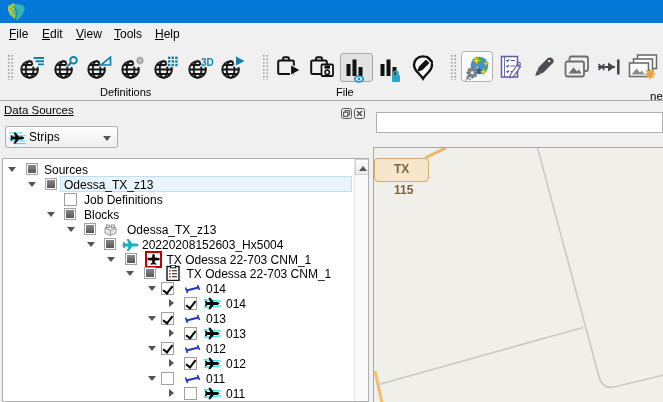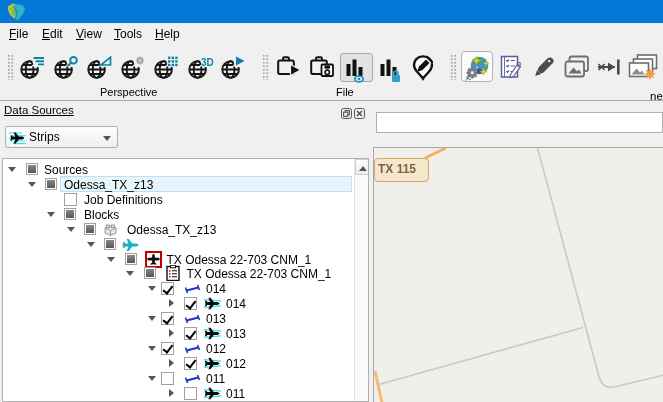--- a/index.html
+++ b/index.html
@@ -42,21 +42,21 @@
   .cb-part::after{content:"";position:absolute;left:1px;top:1px;width:8px;height:8px;background:linear-gradient(#888,#575757);}
   .cb{position:absolute;top:1px;width:13px;height:13px;border:1px solid #a0a0a0;background:#fff;box-sizing:border-box;}
   .cb.ck::after{content:"";position:absolute;left:3px;top:0.5px;width:4.2px;height:7.6px;border:solid #000;border-width:0 2.1px 2.1px 0;transform:rotate(38deg);}
   .rt{position:absolute;top:1px;font-size:12px;color:#000;white-space:nowrap;}
   .ric{position:absolute;top:0px;}
   
   #namefield{left:376px;top:112px;width:287px;height:21px;background:#fff;border:1px solid #b0b0b0;box-sizing:border-box;}
   #namefield-text{left:381px;top:116px;font-size:11px;}
   #map{left:373px;top:147px;width:290px;height:255px;background:#f1efe9;border-top:1px solid #a8a8a8;border-left:1px solid #a8a8a8;box-sizing:border-box;overflow:hidden;}
   #tx115{position:absolute;left:0px;top:10px;width:55px;height:24px;background:#f5e6cc;border:1.5px solid #cfa96e;border-radius:4px;box-sizing:border-box;
-     font-size:12px;font-weight:bold;color:#7a6340;text-align:left;padding-left:3px;line-height:21px;}
+     font-size:12px;font-weight:bold;color:#7a6340;text-align:left;padding-left:19px;line-height:21px;}
   
   #tooltip{left:474px;top:82px;width:175px;height:22px;background:#ffffdf;border:1px solid #000;box-sizing:border-box;
     font-size:12px;color:#000;line-height:20px;text-align:center;white-space:nowrap;z-index:30;}
   #ner{left:650px;top:90px;font-size:11.5px;z-index:29;}
 </style>
 </head>
 <body>
 <div id="app">
   <div class="abs" id="titlebar"></div>
   <svg class="abs" id="logo" style="left:6px;top:2px" width="22" height="20" viewBox="0 0 22 20">
@@ -71,21 +71,21 @@
     <span class="mi" style="left:42px"><u>E</u>dit</span>
     <span class="mi" style="left:76px"><u>V</u>iew</span>
     <span class="mi" style="left:114px"><u>T</u>ools</span>
     <span class="mi" style="left:155px"><u>H</u>elp</span>
   </div>
 
   <div class="abs" id="toolbar">
     <div class="handle" style="left:7px"></div>
     <div class="handle" style="left:262px"></div>
     <div class="handle" style="left:450px"></div>
-    <div class="glabel" style="left:100px">Perspective</div>
+    <div class="glabel" style="left:100px">Definitions</div>
     <div class="glabel" style="left:336px">File</div>
     <svg width="0" height="0" style="position:absolute">
       <defs>
         <g id="globe">
           <circle cx="9.6" cy="13.5" r="8.3" fill="none" stroke="#1d1d1d" stroke-width="2"></circle>
           <ellipse cx="9.6" cy="13.5" rx="3.9" ry="8.3" fill="none" stroke="#141414" stroke-width="1.8"></ellipse>
           <path d="M1.3 13.5 H17.9 M2.8 18 H16.4 M2.8 9 H16.4" stroke="#141414" stroke-width="1.8" fill="none"></path>
           <path d="M11 10.5 L19 2.5 V10.5 Z M11 0 H20 V11 L14 11 Z" fill="#f0f0f0" stroke="none"></path>
         </g>
         <g id="briefcase">
@@ -321,20 +321,21 @@
           </svg>
         <div class="rt" style="left:124px">Odessa_TX_z13</div>
       </div>
       <div class="row" style="top:76.6px">
         <div class="tw open" style="left:84px"></div>
           <div class="cb-part" style="left:100.5px"></div>
         <svg class="ric" style="left:119px;top:1px" width="18" height="14" viewBox="0 0 18 14">
           <path d="M0.5 7 H17.5" stroke="#e03a3a" stroke-width="1.3" stroke-dasharray="2.6 1.8"></path>
           <path d="M16.6 7 L14.3 8.6 L10.3 8.6 L6.7 13 L4.6 13 L6.5 8.6 L3.5 8.6 L2.3 9.9 L0.8 9.9 L1.7 7 L0.8 4.1 L2.3 4.1 L3.5 5.4 L6.5 5.4 L4.6 1 L6.7 1 L10.3 5.4 L14.3 5.4 Z" fill="#16b1c3"></path>
         </svg>
+        <div class="rt" style="left:139px">20220208152603_Hx5004</div>
       </div>
       <div class="row" style="top:91.5px">
         <div class="tw open" style="left:104px"></div>
           <div class="cb-part" style="left:122px"></div>
         <svg class="ric" style="left:142px;top:-1px" width="17" height="17" viewBox="0 0 17 17">
             <rect x="1" y="1" width="15" height="15" fill="#fff" stroke="#c00000" stroke-width="2"></rect>
             <path d="M8.5 2.5 L9.8 4.2 V6.6 L14.5 6.9 V9.3 L9.8 9.6 V11.6 L11.4 12.7 V13.7 L8.5 13.2 L5.6 13.7 V12.7 L7.2 11.6 V9.6 L2.5 9.3 V6.9 L7.2 6.6 V4.2 Z" fill="#0a0a0a"></path>
           </svg>
         <div class="rt" style="left:163.5px">TX Odessa 22-703 CNM_1</div>
       </div>

